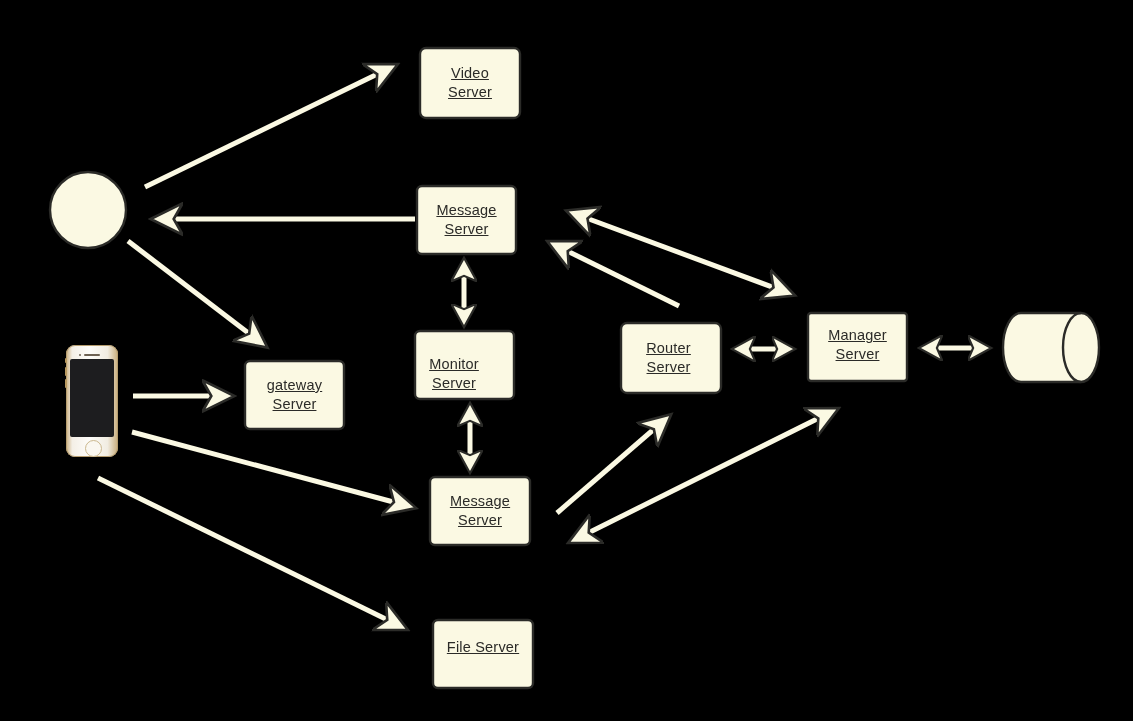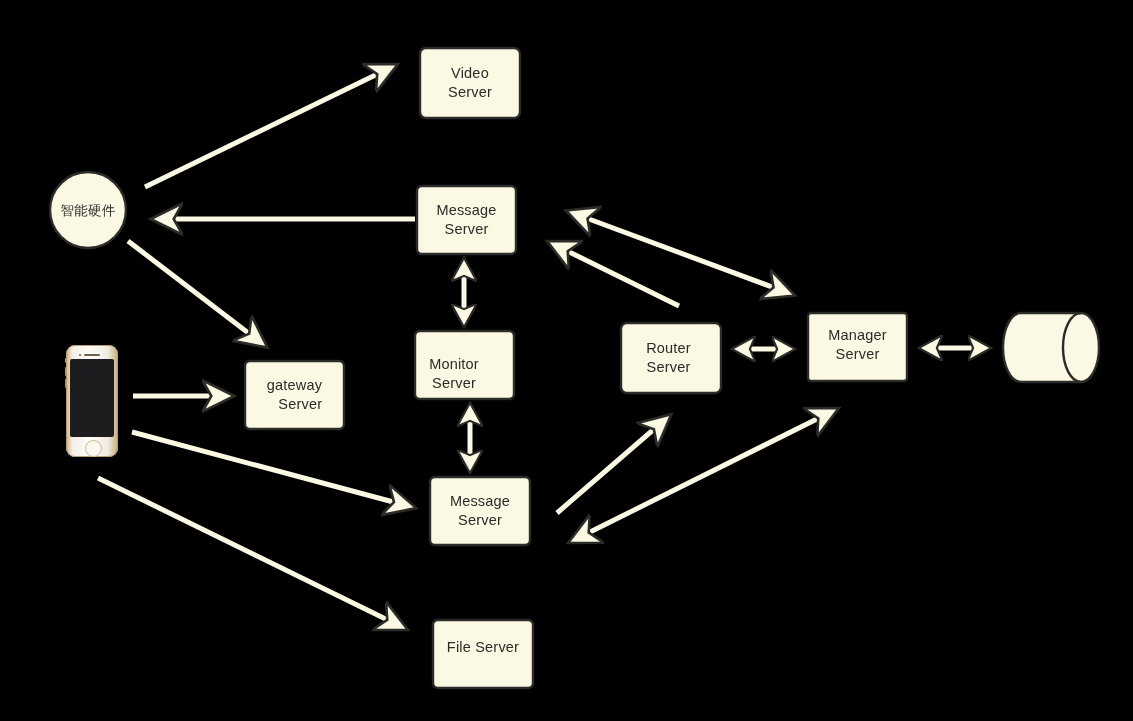--- a/index.html
+++ b/index.html
@@ -30,20 +30,21 @@
     display: flex;
     align-items: center;
     justify-content: center;
     text-align: center;
     color: #2b2b28;
     font-size: 14.5px;
     line-height: 19px;
     letter-spacing: 0.2px;
     pointer-events: none;
     white-space: pre-line;
+    text-decoration: underline;
   }
   .cjk-label {
     font-family: "DejaVu Sans", "Liberation Sans", sans-serif;
     font-size: 13.5px;
   }
   
   .phone {
     position: absolute;
     left: 66px;
     top: 345px;
@@ -177,32 +178,31 @@
   <div class="phone">
     <div class="phone-vol" style="top:22px;"></div>
     <div class="phone-vol" style="top:34px;"></div>
     <div class="phone-vol" style="top:13px;height:5px;"></div>
     <div class="phone-cam"></div>
     <div class="phone-speaker"></div>
     <div class="phone-screen"></div>
     <div class="phone-home"></div>
   </div>
 
-  <div class="node-label cjk-label" style="left:50px; top:172px; width:76px; height:76px;">智能硬件</div>
 
   <div class="node-label" style="left:420px; top:48px; width:100px; height:70px;">Video
 Server</div>
 
   <div class="node-label" style="left:417px; top:186px; width:99px; height:68px;">Message
 Server</div>
 
   <div class="node-label" style="left:415px; top:340px; width:78px; height:68px;">Monitor
 Server</div>
 
-  <div class="node-label" style="left:245px; top:361px; width:99px; height:68px;text-align:right;">gateway
+  <div class="node-label" style="left:245px; top:361px; width:99px; height:68px;">gateway
 Server</div>
 
   <div class="node-label" style="left:430px; top:477px; width:100px; height:68px;">Message
 Server</div>
 
   <div class="node-label" style="left:433px; top:620px; width:100px; height:54px;">File Server</div>
 
   <div class="node-label" style="left:621px; top:323px; width:95px; height:70px;">Router
 Server</div>
 

